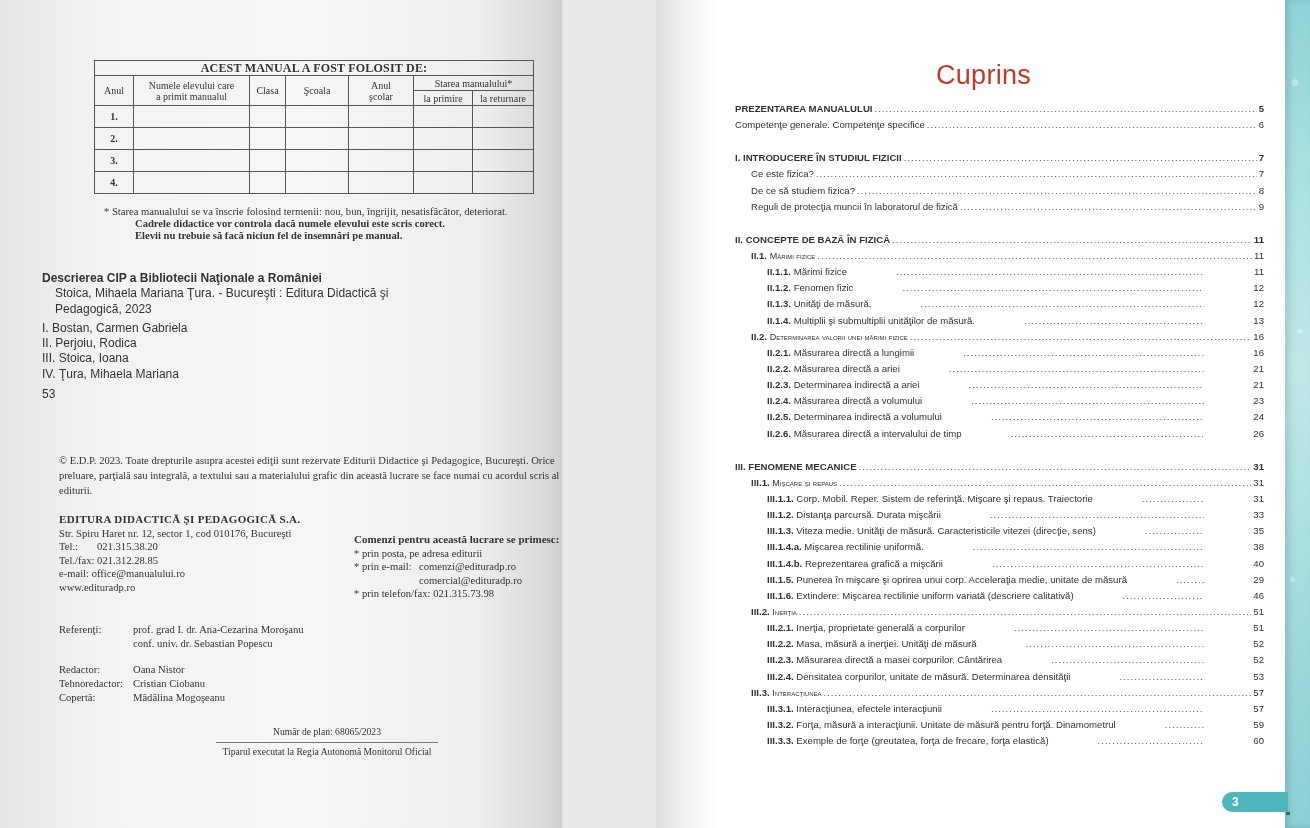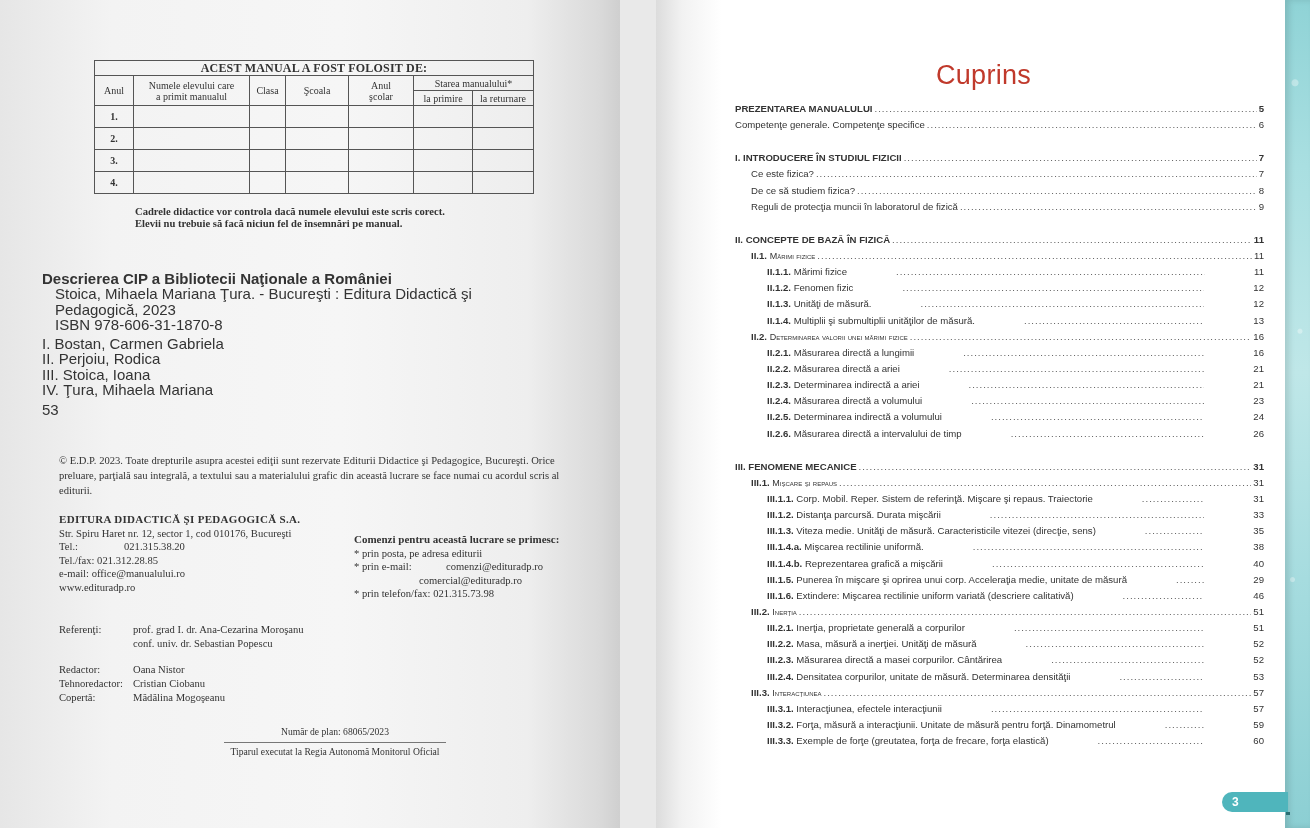--- a/index.html
+++ b/index.html
@@ -1,21 +1,21 @@
 <!DOCTYPE html>
 <html><head>
 <meta charset="utf-8">
 <style>
   * { box-sizing: border-box; margin: 0; padding: 0; }
   html, body { width: 1310px; height: 828px; overflow: hidden; }
   body { position: relative; background: #e9e9e9; font-family: "Liberation Serif", serif; color: #222; }
 
   
   .page-left {
-    position: absolute; left: 0; top: 0; width: 620px; height: 828px;
+    position: absolute; left: 0; top: 0; width: 562px; height: 828px;
     background: linear-gradient(90deg, #e6e6e6 0%, #f3f3f3 18%, #f6f6f6 55%, #eeeeee 85%, #d9d9d9 97%, #cfcfcf 100%);
   }
   .page-right {
     position: absolute; left: 656px; top: 0; width: 654px; height: 828px;
     background: linear-gradient(90deg, #dcdcdc 0%, #f2f2f2 4%, #ffffff 10%, #ffffff 100%);
   }
   .teal-strip {
     position: absolute; left: 1285px; top: 0; width: 25px; height: 828px;
     background:
       radial-gradient(circle at 40% 10%, rgba(255,255,255,.35) 0 3px, transparent 4px),
@@ -34,42 +34,42 @@
   .usage-table td, .usage-table th {
     border: 1px solid #555; text-align: center; font-weight: normal; line-height: 11px;
   }
   .usage-table .title-cell { font-weight: bold; font-size: 12px; height: 15px; letter-spacing: .2px; }
   .usage-table .hdr { height: 15px; }
   .usage-table .num { font-weight: bold; height: 22px; }
   .footnote { position: absolute; left: 104px; top: 206px; font-size: 10.6px; color: #333; line-height: 12px; }
   .footnote .b { font-weight: bold; padding-left: 31px; display: block; }
 
   
-  .cip { position: absolute; left: 42px; top: 271px; font-family: "Liberation Sans", sans-serif; font-size: 15px; color: #333; line-height: 15.3px; }
+  .cip { position: absolute; left: 42px; top: 271px; font-family: "Liberation Sans", sans-serif; font-size: 12px; color: #333; line-height: 15.3px; }
   .cip .bold { font-weight: bold; }
   .cip .indent { padding-left: 13px; }
   .cip .authors { margin-top: 4px; }
   .cip .code { margin-top: 5px; }
 
   
   .copyright { position: absolute; left: 59px; top: 453px; width: 515px; font-size: 10.6px; line-height: 15px; color: #333; }
   .copyright b { font-weight: normal; }
   .publisher { position: absolute; left: 59px; top: 513px; font-size: 10.6px; line-height: 13.5px; color: #333; }
   .publisher .name { font-weight: bold; font-size: 11px; letter-spacing: .3px; }
   .orders { position: absolute; left: 354px; top: 513px; font-size: 10.6px; line-height: 13.5px; color: #333; }
   .orders .name { font-weight: bold; font-size: 11px; margin-top: 20px; }
-  .kv { display: flex; gap: 27px; }
+  .kv { display: flex; }
   .kv .k { display: inline-block; }
 
   .credits { position: absolute; left: 59px; top: 623px; font-size: 10.6px; line-height: 14px; color: #333; }
   .credits .row { display: flex; }
   .credits .k { width: 74px; }
   .credits .gap { height: 12px; }
 
-  .plan { position: absolute; left: 216px; top: 726px; width: 222px; font-size: 9.6px; color: #333; text-align: center; margin-left: 8px; }
+  .plan { position: absolute; left: 216px; top: 726px; width: 222px; font-size: 9.6px; color: #333; text-align: center; }
   .plan .line { border-top: 1px solid #777; margin: 5px 0 3px; }
 
   
   .toc-title {
     position: absolute; left: 0; width: 1310px; top: 60px; text-align: center; padding-left: 0;
   }
   .toc-title span {
     position: absolute; left: 936px; top: 0; font-family: "Liberation Sans", sans-serif;
     font-size: 27px; color: #c0392b; font-weight: normal; letter-spacing: .3px;
   }
@@ -157,29 +157,29 @@
           <td></td>
           <td></td>
           <td></td>
           <td></td>
           <td></td>
         </tr>
   </tbody>
     </table>
 
   <div class="footnote">
+    <span>* Starea manualului se va înscrie folosind termenii: nou, bun, îngrijit, nesatisfăcător, deteriorat.</span>
     <span class="b">Cadrele didactice vor controla dacă numele elevului este scris corect.</span>
     <span class="b">Elevii nu trebuie să facă niciun fel de însemnări pe manual.</span>
   </div>
 
   <div class="cip">
     <div class="bold">Descrierea CIP a Bibliotecii Naţionale a României</div>
     <div class="indent">Stoica, Mihaela Mariana Ţura. - Bucureşti : Editura Didactică şi</div>
     <div class="indent">Pedagogică, 2023</div>
-    <div class="indent">ISBN 978-606-31-1870-8</div>
     <div class="authors">
       <div>I. Bostan, Carmen Gabriela</div>
       <div>II. Perjoiu, Rodica</div>
       <div>III. Stoica, Ioana</div>
       <div>IV. Ţura, Mihaela Mariana</div>
     </div>
     <div class="code">53</div>
   </div>
 
   <div class="copyright">

